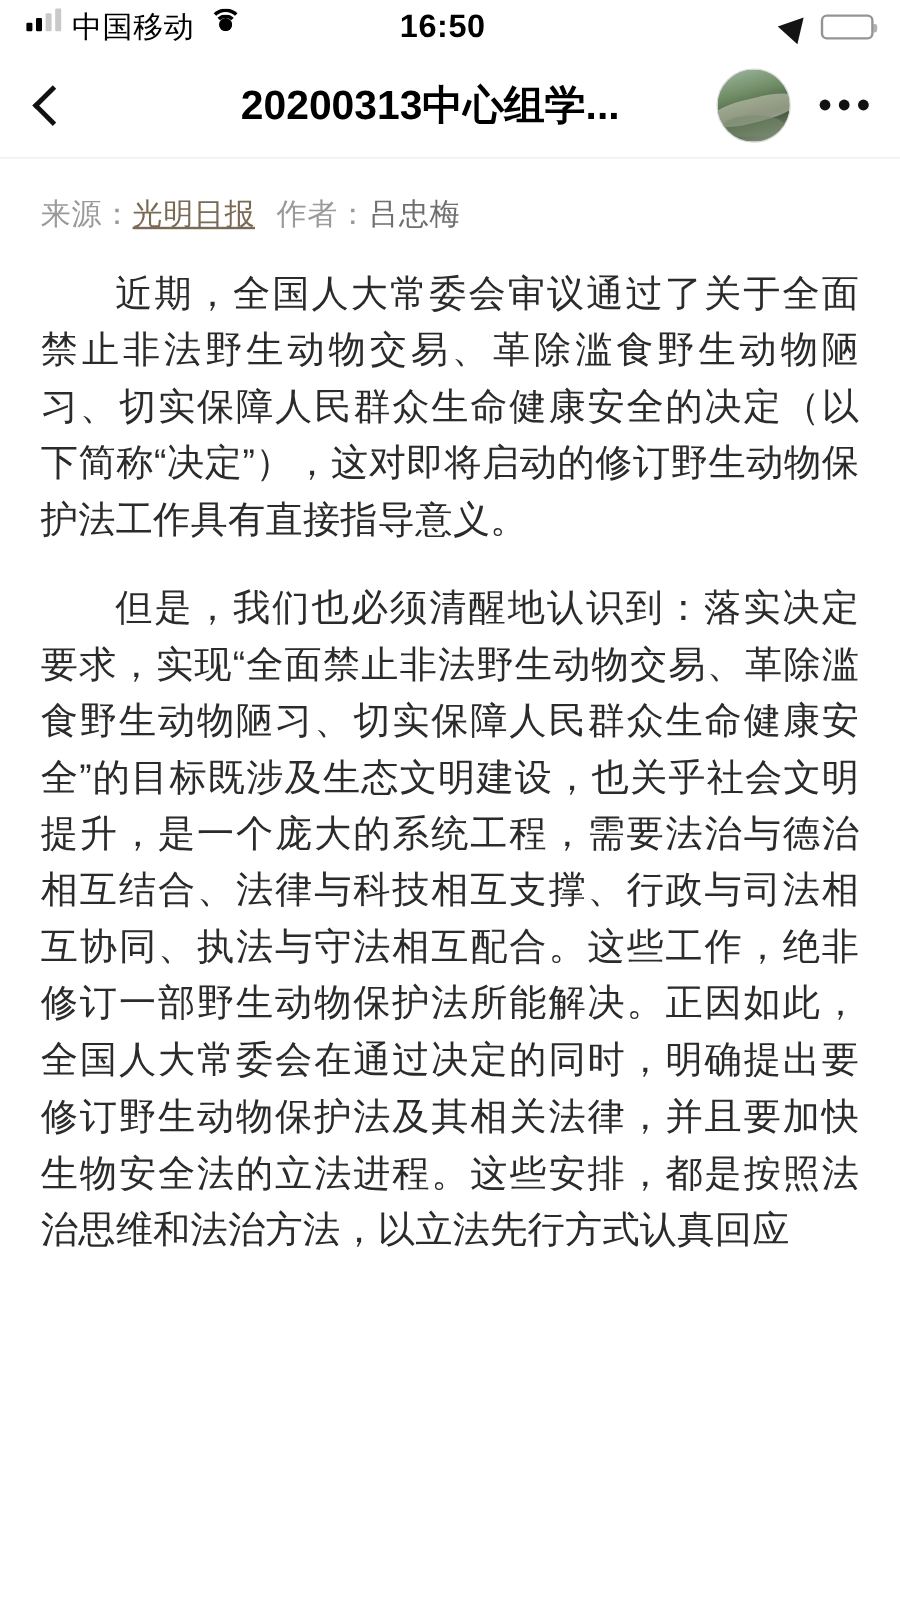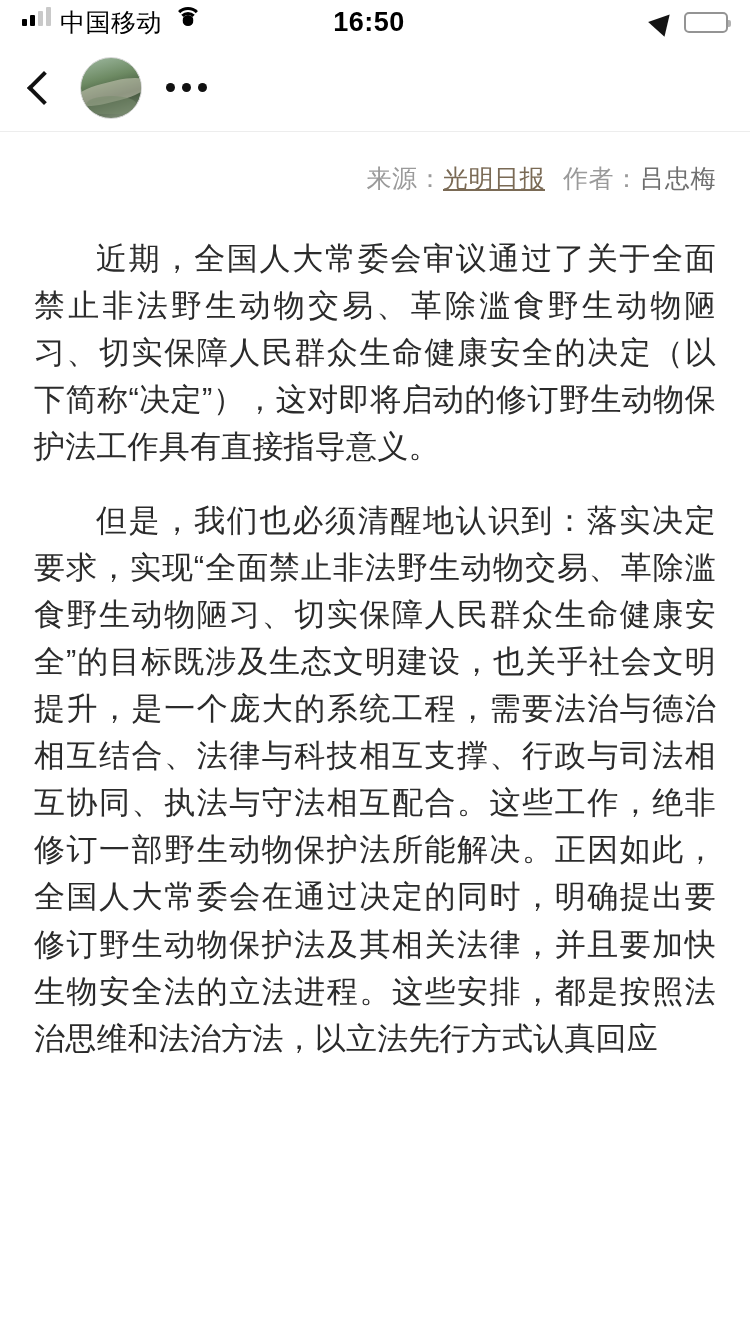--- a/index.html
+++ b/index.html
@@ -232,24 +232,24 @@
   .article-title {
     font-size: 33px;
     font-weight: 600;
     color: #1a1a1a;
     text-align: center;
     line-height: 1.35;
     letter-spacing: 0.5px;
     margin: 4px 0 16px 0;
   }
   .meta-line {
-    text-align: right;
+    text-align: left;
     font-size: 25px;
     color: #9a9a9a;
-    margin-bottom: 40px;
+    margin-bottom: 26px;
     letter-spacing: 0.5px;
   }
   .meta-label { color: #9a9a9a; }
   .meta-source-link {
     color: #7a6a55;
     text-decoration: underline;
     cursor: pointer;
   }
   .meta-sep { display: inline-block; width: 18px; }
   .meta-author { color: #6f6f6f; }
@@ -290,20 +290,21 @@
       <span class="battery">
         <span class="battery-fill" style="width:62%"></span>
       </span>
     </div>
   </div>
 
   <div class="nav-bar">
     <div class="back-btn">
       <span class="back-chevron"></span>
     </div>
+    <div class="nav-title">20200313中心组学...</div>
     <div class="nav-right">
       <div class="avatar"></div>
       <div class="more-dots">
         <i></i>
           <i></i>
           <i></i>
       </div>
     </div>
   </div>
 

